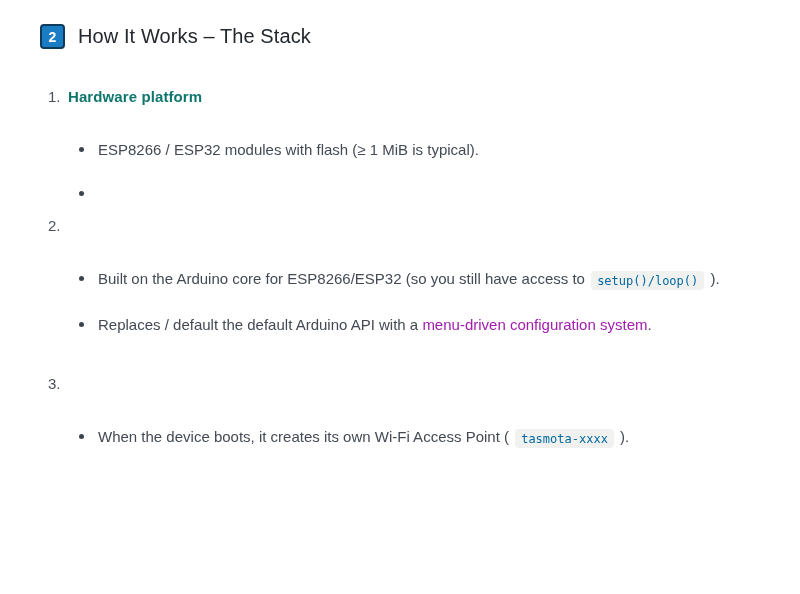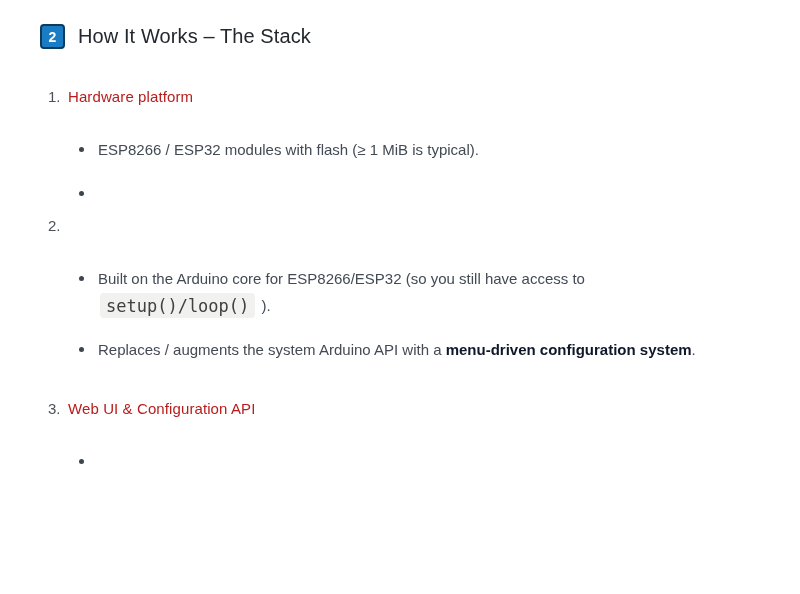--- a/index.html
+++ b/index.html
@@ -47,22 +47,22 @@
     line-height: 24px;
     margin-bottom: 27px;
   }
   .item-marker {
     width: 20px;
     flex: 0 0 auto;
     color: #4a515b;
     font-weight: 400;
   }
   .item-title {
-    font-weight: 400;
-    color: #b91c1c;
+    font-weight: 700;
+    color: #0f766e;
     letter-spacing: 0.1px;
   }
 
   
   .bullet {
     display: flex;
     margin-left: 38px;
     line-height: 27px;
     margin-bottom: 17px;
   }
@@ -75,26 +75,26 @@
     position: absolute;
     left: 1px;
     top: 11px;
     width: 5px;
     height: 5px;
     border-radius: 50%;
     background: #3d444d;
   }
   .bullet-text { color: #434a54; }
   .seg { white-space: pre-wrap; }
-  .strong { font-weight: 700; color: #0f172a; white-space: pre-wrap; text-align: right; }
+  .strong { font-weight: 400; color: #a21caf; white-space: pre-wrap; text-align: right; }
   .code {
     font-family: "DejaVu Sans Mono", "Liberation Mono", monospace;
-    font-size: 17px;
+    font-size: 12px;
     background: var(--code-bg, #f1f1ef);
-    color: #404040;
+    color: #0369a1;
     padding: 2.5px 6px;
     border-radius: 4px;
     margin: 12px 2px;
     white-space: pre;
   }
 </style>
 </head>
 <body>
 
 <div class="doc">
@@ -129,29 +129,29 @@
     <div class="bullet">
       <span class="bullet-icon-wrap">
           <span class="dot"></span>
         </span>
       <span class="bullet-text"><span class="seg">Built on the Arduino core for ESP8266/ESP32 (so you still have access to </span><span class="code">setup()/loop()</span><span class="seg"> ).</span></span>
     </div>
     <div class="bullet">
       <span class="bullet-icon-wrap">
           <span class="dot"></span>
         </span>
-      <span class="bullet-text"><span class="seg">Replaces / augments the system Arduino API with a </span><span class="strong">menu-driven configuration system</span><span class="seg">.</span></span>
+      <span class="bullet-text"><span class="seg">Replaces / default the default Arduino API with a </span><span class="strong">menu-driven configuration system</span><span class="seg">.</span></span>
     </div>
   </div>
 
   <div class="item">
     <div class="item-head">
       <span class="item-marker">3.</span>
-      <span class="item-title">Web UI &amp; Configuration API</span>
     </div>
     <div class="bullet">
       <span class="bullet-icon-wrap">
           <span class="dot"></span>
         </span>
+      <span class="bullet-text"><span class="seg">When the device boots, it creates its own Wi-Fi Access Point ( </span><span class="code">tasmota-xxxx</span><span class="seg"> ).</span></span>
     </div>
   </div>
 
 </div>
 
 </body></html>

